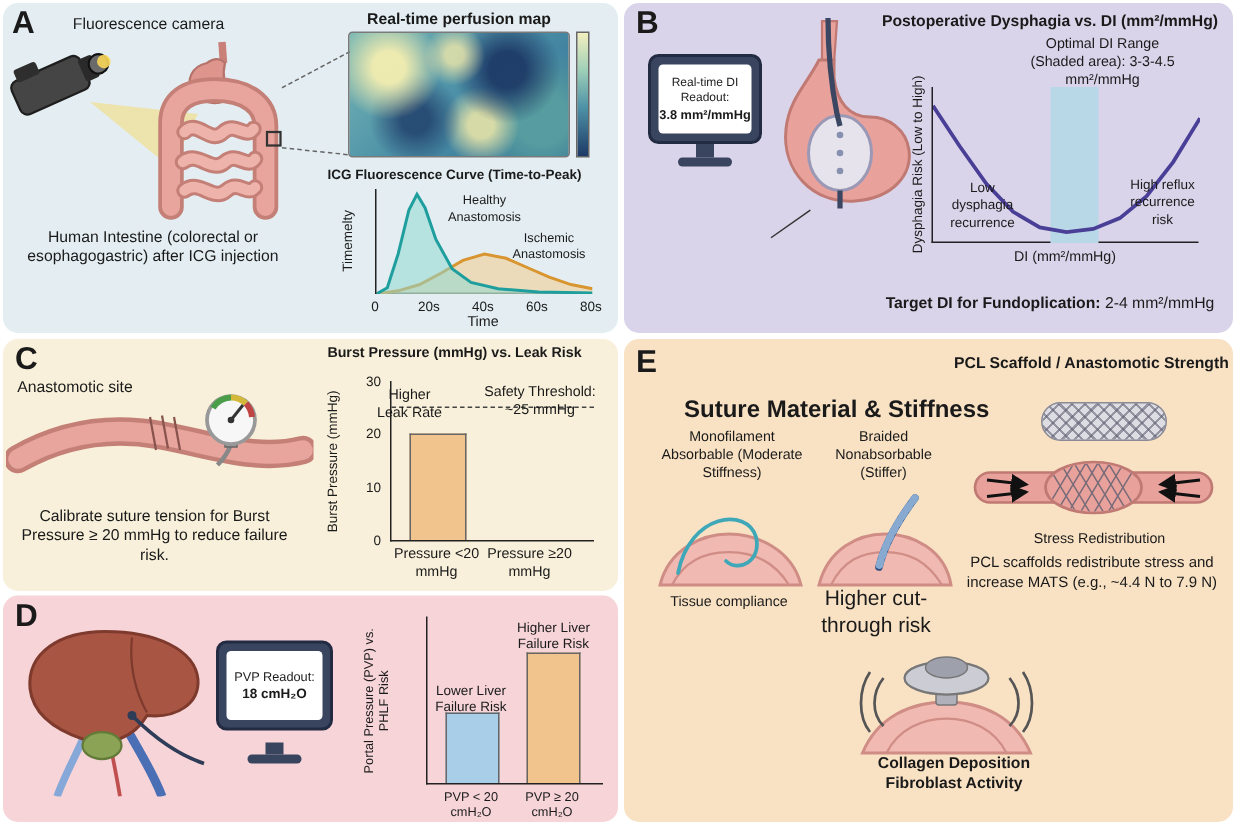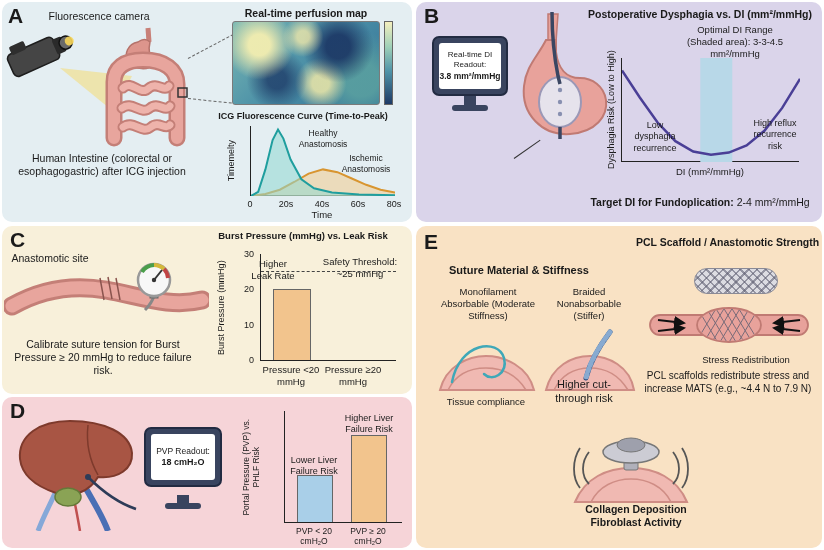--- a/index.html
+++ b/index.html
@@ -221,38 +221,38 @@
     </div>
     <div class="t c" style="left:284px;top:58px;width:56px;font-size:9px">Lower Liver Failure Risk</div>
     <div class="t c" style="left:338px;top:16px;width:58px;font-size:9px">Higher Liver Failure Risk</div>
     <div class="t c" style="left:282px;top:129px;width:60px;font-size:8.5px;line-height:1.2">PVP &lt; 20 cmH₂O</div>
     <div class="t c" style="left:336px;top:129px;width:60px;font-size:8.5px;line-height:1.2">PVP ≥ 20 cmH₂O</div>
   </section>
 
   <section class="panel" id="panel-e">
     <div class="plabel" style="left:8px;top:4px">E</div>
     <div class="t b nw" style="left:220px;top:10px;width:200px;font-size:10.5px">PCL Scaffold / Anastomotic Strength</div>
-    <div class="t c b nw" style="left:18px;top:38px;width:170px;font-size:11px">Suture Material &amp; Stiffness</div>
+    <div class="t c b nw" style="left:40px;top:38px;width:170px;font-size:16px">Suture Material &amp; Stiffness</div>
 
     <div class="t c" style="left:22px;top:60px;width:100px;font-size:9.5px">Monofilament Absorbable (Moderate Stiffness)</div>
     <div class="t c" style="left:128px;top:60px;width:90px;font-size:9.5px">Braided Nonabsorbable (Stiffer)</div>
 
     <svg class="abs" style="left:22px;top:104px" width="98" height="62" viewBox="0 0 98 62">
       <path d="M2,60 C8,36 30,26 48,26 C66,26 90,36 96,60 Z" fill="#f0b9b2" stroke="#cf8d85" stroke-width="2"></path>
       <path d="M10,60 C18,44 32,38 48,38 C64,38 78,44 88,60" fill="none" stroke="#cf8d85" stroke-width="1.5"></path>
       <path d="M14,52 C22,12 60,8 66,28 C70,44 54,52 46,44" fill="none" stroke="#3fa8b8" stroke-width="2.5" stroke-linecap="round"></path>
     </svg>
     <svg class="abs" style="left:128px;top:102px" width="92" height="64" viewBox="0 0 92 64">
       <path d="M2,62 C8,38 28,28 46,28 C64,28 86,38 90,62 Z" fill="#f0b9b2" stroke="#cf8d85" stroke-width="2"></path>
       <path d="M10,62 C18,46 30,40 46,40 C62,40 74,46 84,62" fill="none" stroke="#cf8d85" stroke-width="1.5"></path>
       <path d="M66,4 C54,20 46,34 42,50" fill="none" stroke="#2e4e80" stroke-width="5" stroke-linecap="round"></path>
       <path d="M66,4 C54,20 46,34 42,50" fill="none" stroke="#88aad0" stroke-width="5" stroke-linecap="round" stroke-dasharray="3,3"></path>
     </svg>
     <div class="t c" style="left:30px;top:170px;width:80px;font-size:9.5px">Tissue compliance</div>
-    <div class="t c" style="left:128px;top:152px;width:80px;font-size:11px">Higher cut-through risk</div>
+    <div class="t c" style="left:128px;top:164px;width:80px;font-size:14px">Higher cut-through risk</div>
 
     <div class="capsule" style="left:278px;top:42px;width:84px;height:26px"></div>
     <svg class="abs" style="left:230px;top:72px" width="166" height="54" viewBox="0 0 166 54">
       <defs>
         <marker id="arr" markerWidth="7" markerHeight="7" refX="5" refY="3" orient="auto">
           <path d="M0,0 L6,3 L0,6 Z" fill="#111"></path>
         </marker>
         <clipPath id="bulgeclip">
             <ellipse cx="83" cy="27" rx="31" ry="16"></ellipse>
           </clipPath>
@@ -261,21 +261,21 @@
       <ellipse cx="83" cy="27" rx="32" ry="17" fill="#e8a29b" stroke="#c07a73" stroke-width="1.8"></ellipse>
       <g clip-path="url(#bulgeclip)" stroke="#555a6e" stroke-width="1" opacity="0.75">
         <path d="M50,8 L74,48 M58,6 L82,46 M66,4 L90,44 M74,4 L98,44 M82,4 L106,44 M90,6 L114,46"></path>
         <path d="M74,4 L50,44 M82,4 L58,44 M90,4 L66,44 M98,4 L74,44 M106,6 L82,46 M114,8 L90,48"></path>
       </g>
       <line x1="12" y1="22" x2="38" y2="25" stroke="#111" stroke-width="2" marker-end="url(#arr)"></line>
       <line x1="12" y1="33" x2="38" y2="30" stroke="#111" stroke-width="2" marker-end="url(#arr)"></line>
       <line x1="154" y1="22" x2="128" y2="25" stroke="#111" stroke-width="2" marker-end="url(#arr)"></line>
       <line x1="154" y1="33" x2="128" y2="30" stroke="#111" stroke-width="2" marker-end="url(#arr)"></line>
     </svg>
-    <div class="t c" style="left:260px;top:128px;width:140px;font-size:9.5px">Stress Redistribution</div>
+    <div class="t c" style="left:247px;top:128px;width:140px;font-size:9.5px">Stress Redistribution</div>
     <div class="t c" style="left:224px;top:144px;width:176px;font-size:10px">PCL scaffolds redistribute stress and increase MATS (e.g., ~4.4 N to 7.9 N)</div>
 
     <svg class="abs" style="left:155px;top:196px" width="120" height="82" viewBox="0 0 120 82">
       <path d="M4,80 C14,56 36,46 60,46 C84,46 106,56 116,80 Z" fill="#f0b9b2" stroke="#cf8d85" stroke-width="2"></path>
       <path d="M20,80 C28,64 44,57 60,57 C76,57 92,64 100,80" fill="none" stroke="#cf8d85" stroke-width="1.5"></path>
       <rect x="53" y="32" width="14" height="16" rx="2" fill="#b0b0ba" stroke="#777"></rect>
       <ellipse cx="60" cy="30" rx="28" ry="11" fill="#ccccd4" stroke="#777" stroke-width="1.5"></ellipse>
       <ellipse cx="60" cy="23" rx="14" ry="7" fill="#9ea0ac" stroke="#777"></ellipse>
       <path d="M18,30 C10,40 10,54 18,62 M9,26 C1,38 1,56 9,66" fill="none" stroke="#555" stroke-width="1.8"></path>
       <path d="M102,30 C110,40 110,54 102,62 M111,26 C119,38 119,56 111,66" fill="none" stroke="#555" stroke-width="1.8"></path>

